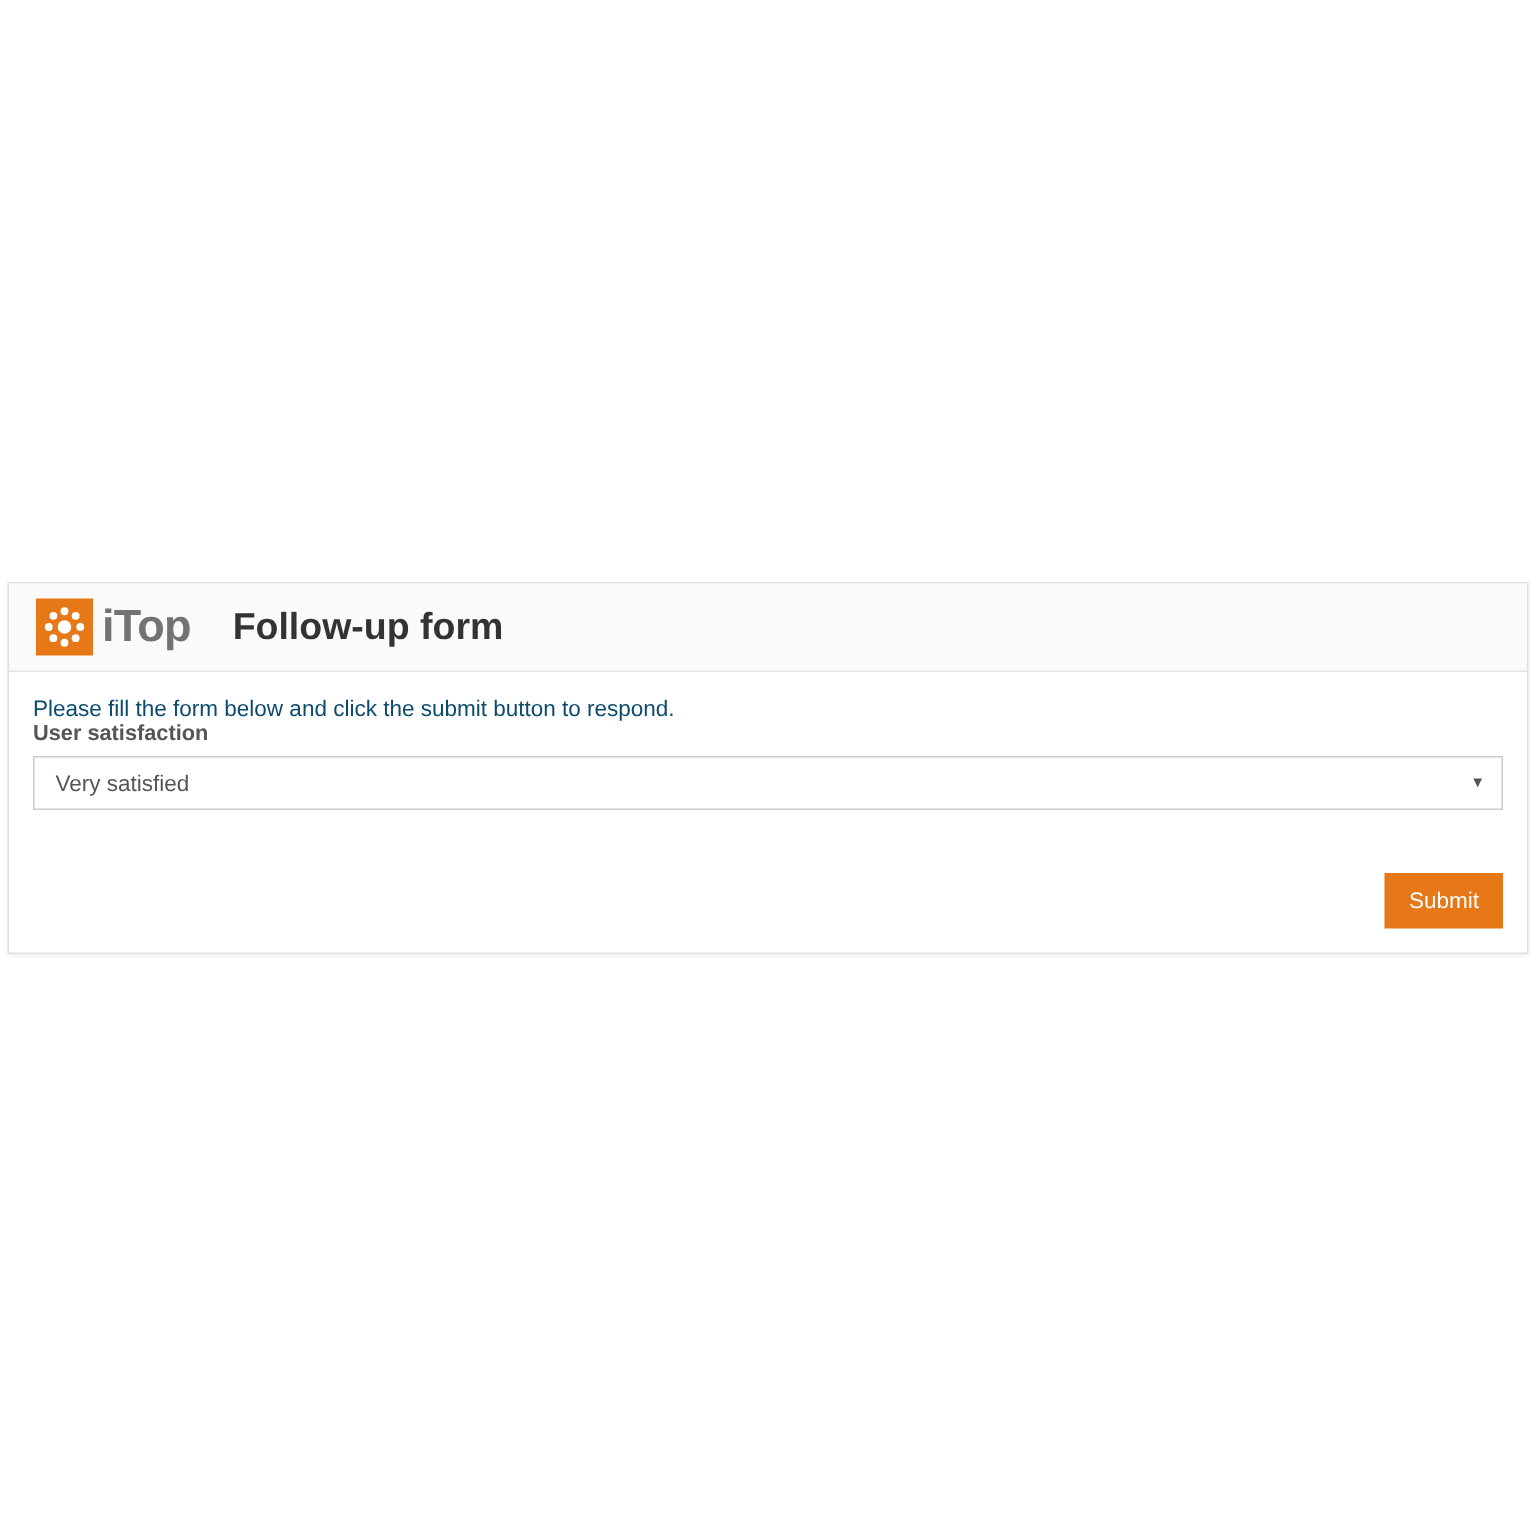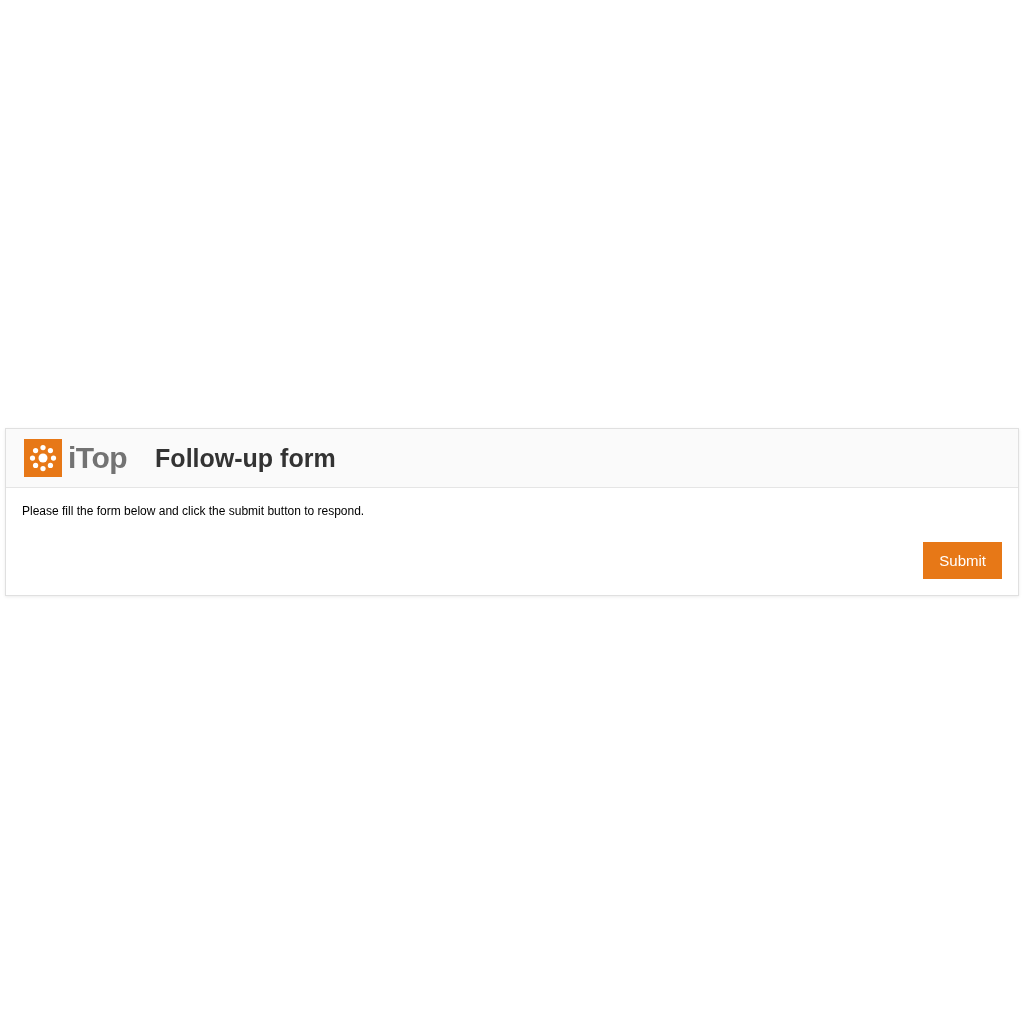--- a/index.html
+++ b/index.html
@@ -57,22 +57,22 @@
     .form-title {
       font-size: 25px;
       font-weight: 600;
       color: #333333;
       text-align: right;
     }
     .form-body {
       padding: 16px;
     }
     .instructions {
-      font-size: 12px;
-      color: #000000;
+      font-size: 15px;
+      color: #0c4a6e;
     }
     .field-group {
       margin-bottom: 18px;
     }
     .field-label {
       display: block;
       font-size: 14.5px;
       font-weight: bold;
       color: #555555;
       margin-bottom: 7px;
@@ -151,19 +151,28 @@
         </svg>
       </div>
       <span class="logo-text">iTop</span>
     </div>
     <h1 class="form-title">Follow-up form</h1>
   </div>
 
   <div class="form-body">
     <p class="instructions">Please fill the form below and click the submit button to respond.</p>
 
+    <div class="field-group">
+      <label class="field-label">User satisfaction</label>
+      <div class="select-wrapper">
+        <select class="select-field">
+          <option>Very satisfied</option>
+        </select>
+        <span class="select-caret">▼</span>
+      </div>
+    </div>
 
   </div>
 
   <div class="form-footer">
     <button class="submit-btn">Submit</button>
   </div>
 </div>
 
 </body></html>

